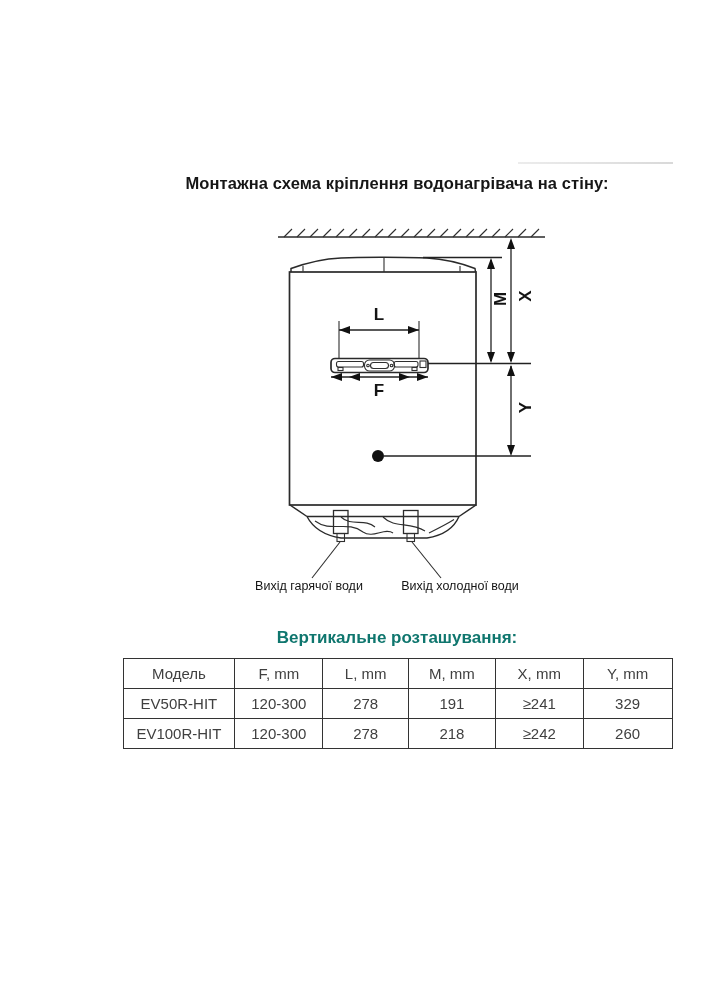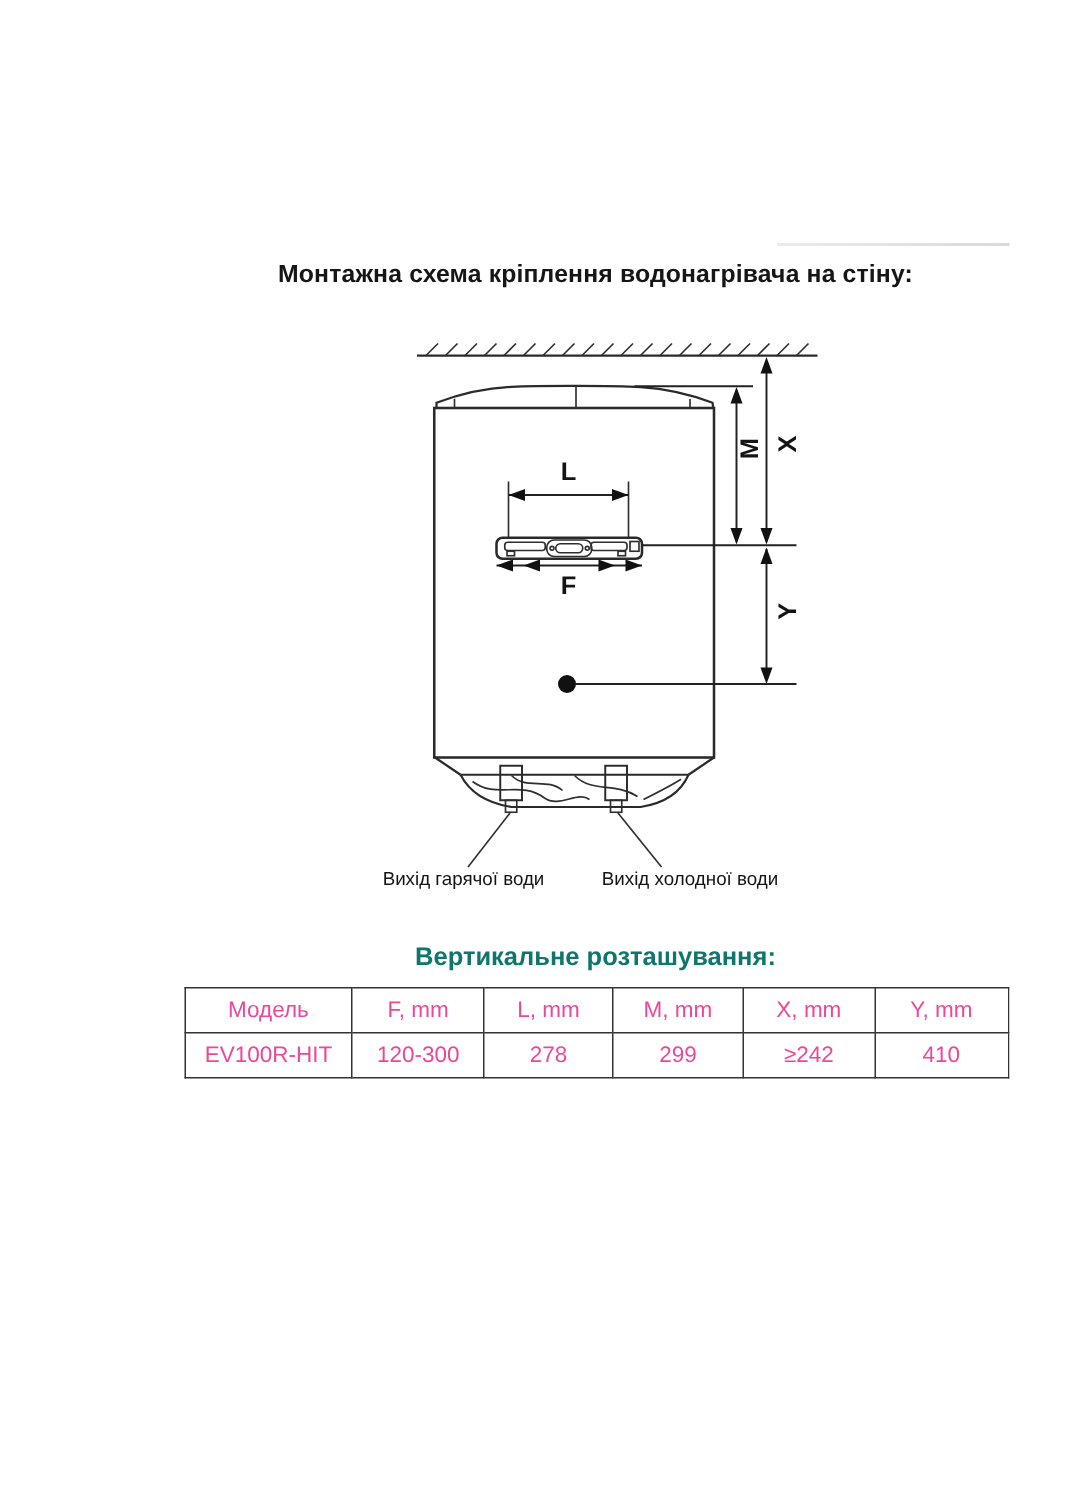--- a/index.html
+++ b/index.html
@@ -21,21 +21,21 @@
   .diagram-svg .ln { stroke:#2a2a2a; fill:none; }
   .diagram-svg .thin { stroke:#2f2f2f; stroke-width:1.1; fill:none; }
   .diagram-svg .dim { stroke:#222222; stroke-width:1.3; fill:none; }
   .diagram-svg .arr { fill:#111111; stroke:none; }
   .diagram-svg text { font-family:"Liberation Sans", sans-serif; fill:#141414; }
   .dim-letter { font-size:17px; font-weight:bold; }
   .outlet-label { font-size:12.5px; }
   .dim-table { position:absolute; top:658px; left:82px; border-collapse:collapse; table-layout:fixed; background:#ffffff; }
   .dim-table th, .dim-table td {
     border:1.6px solid #333333; text-align:center; vertical-align:middle;
-    font-size:15px; font-weight:normal; color:#ec4899; padding:0; height:29px;
+    font-size:15px; font-weight:normal; color:#404040; padding:0; height:29px;
     overflow:hidden; white-space:nowrap;
   }
 </style>
 </head>
 <body>
 
 <div class="page">
 
   <div class="top-divider"></div>
 
@@ -157,23 +157,31 @@
         <th>Модель</th>
         <th>F, mm</th>
         <th>L, mm</th>
         <th>M, mm</th>
         <th>X, mm</th>
         <th>Y, mm</th>
       </tr>
     </thead>
     <tbody>
       <tr>
+        <td>EV50R-HIT</td>
+        <td>120-300</td>
+        <td>278</td>
+        <td>191</td>
+        <td>≥241</td>
+        <td>329</td>
+      </tr>
+      <tr>
         <td>EV100R-HIT</td>
         <td>120-300</td>
         <td>278</td>
-        <td>299</td>
+        <td>218</td>
         <td>≥242</td>
-        <td>410</td>
+        <td>260</td>
       </tr>
     </tbody>
   </table>
 
 </div>
 
 </body></html>

